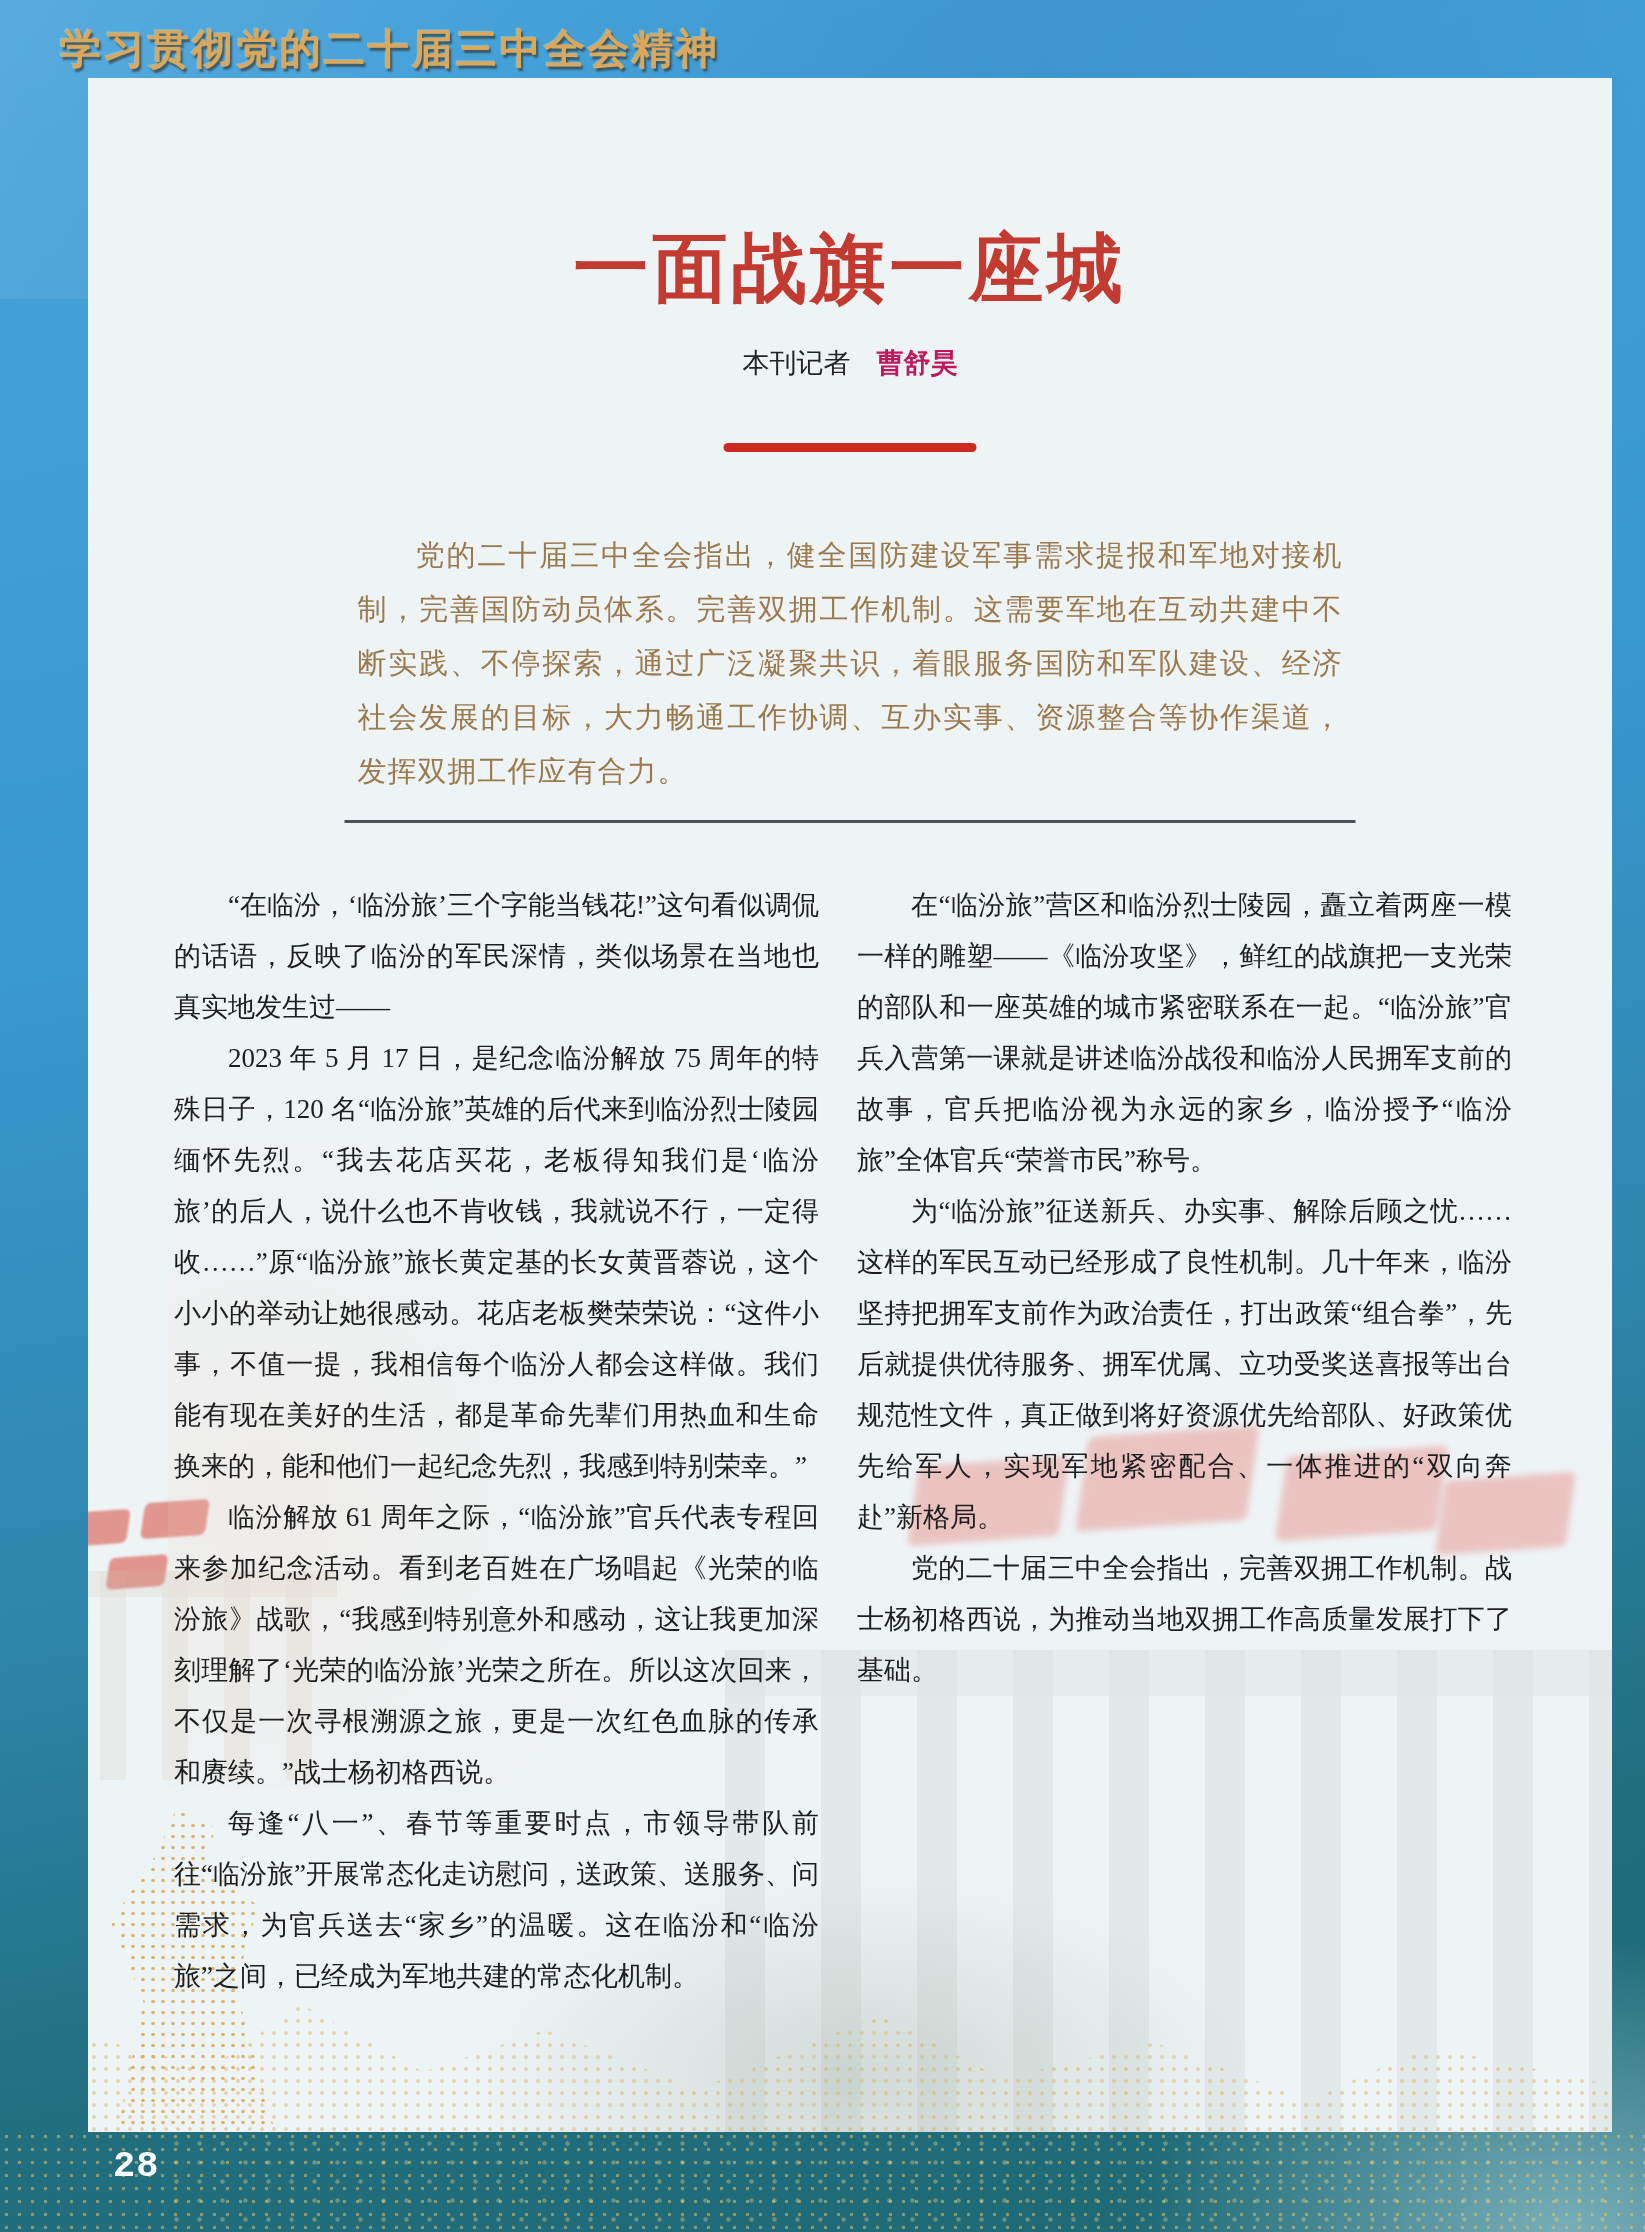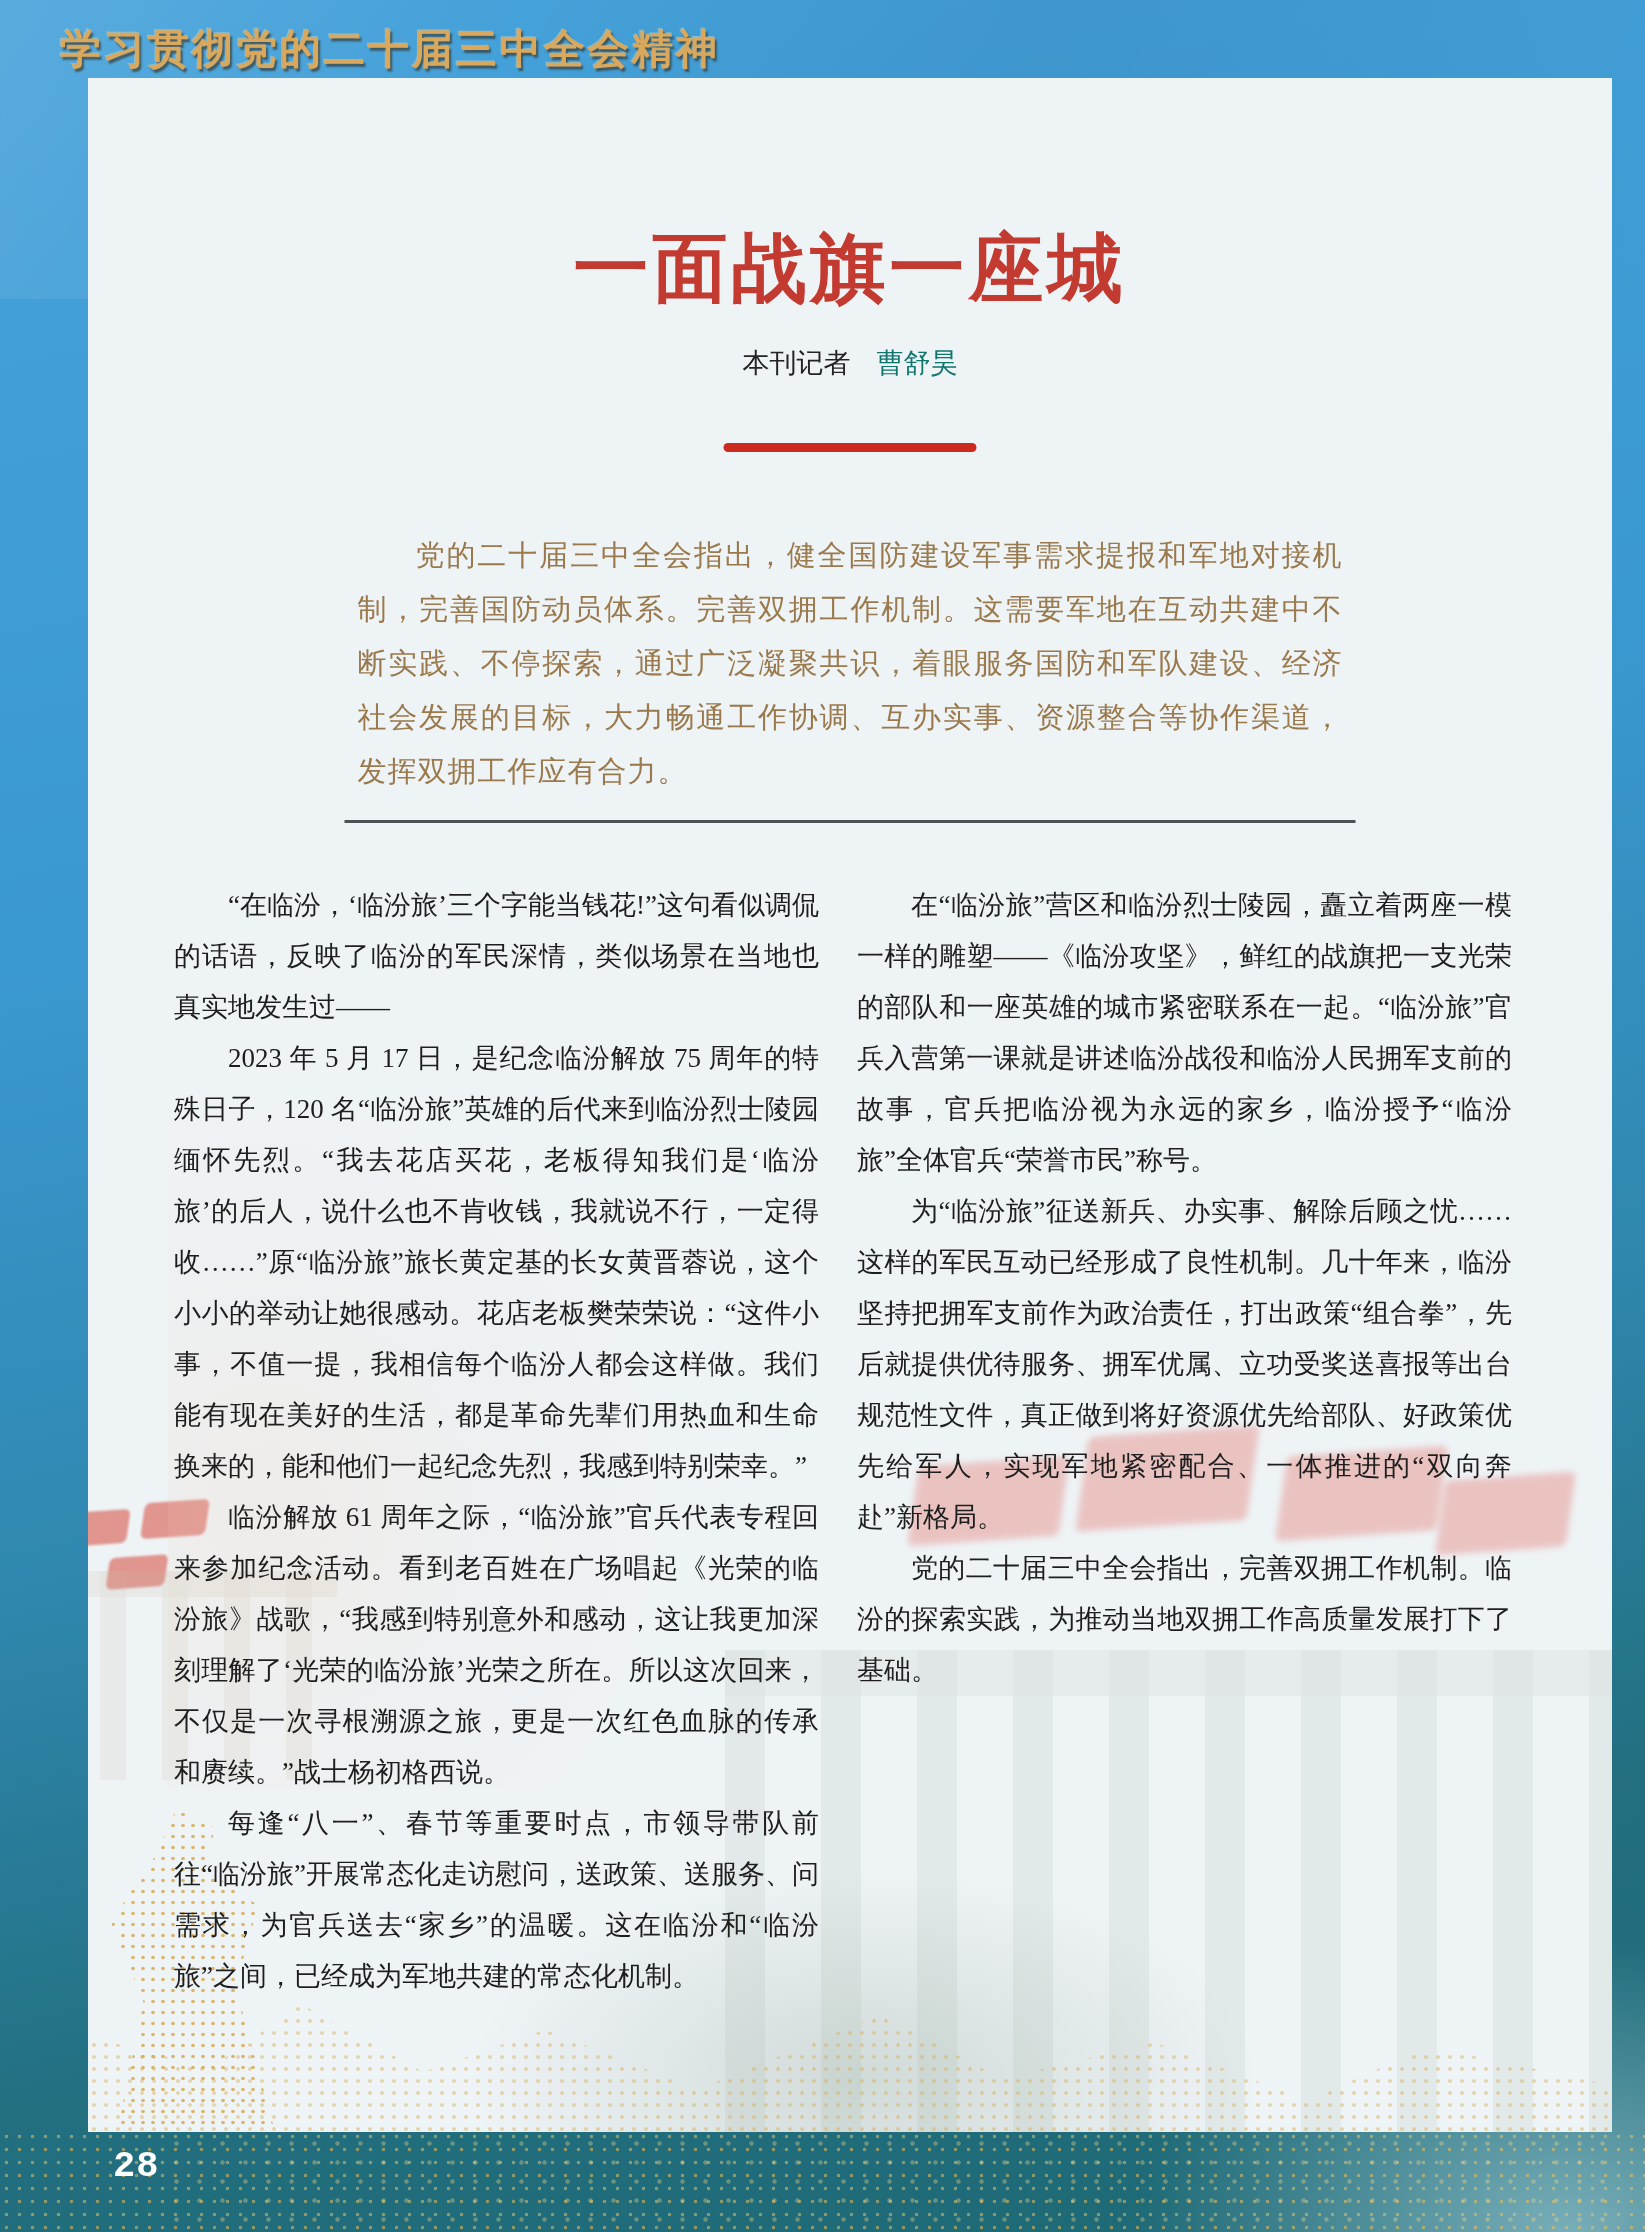--- a/index.html
+++ b/index.html
@@ -56,21 +56,21 @@
     background:radial-gradient(ellipse at 50% 80%,rgba(140,162,145,.30) 0%,rgba(140,162,145,0) 70%);}
   .wash-warm{left:80px;top:1015px;width:498px;height:697px;
     background:radial-gradient(ellipse at 20% 60%,rgba(240,205,180,.18) 0%,rgba(240,205,180,0) 70%);}
 
   
   .content{position:absolute;inset:0;z-index:2;padding-left:39px;}
   .title{position:absolute;top:141px;left:0;width:100%;text-align:center;
     font-size:75px;font-weight:bold;color:#c23a30;letter-spacing:4px;margin:0;}
   .byline{position:absolute;top:267px;left:0;width:100%;text-align:center;
     font-family:"Liberation Sans","DejaVu Sans",sans-serif;font-size:27px;color:#242424;}
-  .byline .name{font-weight:normal;margin-left:26px;color:#0f766e;}
+  .byline .name{font-weight:bold;margin-left:26px;color:#be185d;}
   .red-bar{position:absolute;top:365px;left:50%;transform:translateX(-50%);
     width:253px;height:9px;border-radius:5px;background:#ce2b20;}
   .abstract{position:absolute;top:450px;left:50%;transform:translateX(-50%);
     width:985px;font-size:29px;line-height:54px;letter-spacing:1px;
     color:#9a7a4d;text-align:justify;text-indent:2em;}
   .divider{position:absolute;top:742px;left:50%;transform:translateX(-50%);
     width:1011px;height:3px;background:#4b5157;}
   .columns{position:absolute;top:802px;left:86px;width:1353px;display:flex;gap:38px;}
   .col{font-size:27px;line-height:51px;color:#1e1e1e;text-align:justify;}
   .col.left{width:645px;}
@@ -136,21 +136,21 @@
       <div class="columns">
         <div class="col left">
           <p>“在临汾，‘临汾旅’三个字能当钱花!”这句看似调侃的话语，反映了临汾的军民深情，类似场景在当地也真实地发生过——</p>
           <p>2023 年 5 月 17 日，是纪念临汾解放 75 周年的特殊日子，120 名“临汾旅”英雄的后代来到临汾烈士陵园缅怀先烈。“我去花店买花，老板得知我们是‘临汾旅’的后人，说什么也不肯收钱，我就说不行，一定得收……”原“临汾旅”旅长黄定基的长女黄晋蓉说，这个小小的举动让她很感动。花店老板樊荣荣说：“这件小事，不值一提，我相信每个临汾人都会这样做。我们能有现在美好的生活，都是革命先辈们用热血和生命换来的，能和他们一起纪念先烈，我感到特别荣幸。”</p>
           <p>临汾解放 61 周年之际，“临汾旅”官兵代表专程回来参加纪念活动。看到老百姓在广场唱起《光荣的临汾旅》战歌，“我感到特别意外和感动，这让我更加深刻理解了‘光荣的临汾旅’光荣之所在。所以这次回来，不仅是一次寻根溯源之旅，更是一次红色血脉的传承和赓续。”战士杨初格西说。</p>
           <p>每逢“八一”、春节等重要时点，市领导带队前往“临汾旅”开展常态化走访慰问，送政策、送服务、问需求，为官兵送去“家乡”的温暖。这在临汾和“临汾旅”之间，已经成为军地共建的常态化机制。</p>
         </div>
         <div class="col right">
           <p>在“临汾旅”营区和临汾烈士陵园，矗立着两座一模一样的雕塑——《临汾攻坚》，鲜红的战旗把一支光荣的部队和一座英雄的城市紧密联系在一起。“临汾旅”官兵入营第一课就是讲述临汾战役和临汾人民拥军支前的故事，官兵把临汾视为永远的家乡，临汾授予“临汾旅”全体官兵“荣誉市民”称号。</p>
           <p>为“临汾旅”征送新兵、办实事、解除后顾之忧……这样的军民互动已经形成了良性机制。几十年来，临汾坚持把拥军支前作为政治责任，打出政策“组合拳”，先后就提供优待服务、拥军优属、立功受奖送喜报等出台规范性文件，真正做到将好资源优先给部队、好政策优先给军人，实现军地紧密配合、一体推进的“双向奔赴”新格局。</p>
-          <p>党的二十届三中全会指出，完善双拥工作机制。临汾的探索实践，为推动当地双拥工作高质量发展打下了基础。</p>
+          <p>党的二十届三中全会指出，完善双拥工作机制。战士杨初格西说，为推动当地双拥工作高质量发展打下了基础。</p>
         </div>
       </div>
 
     </div>
   </div>
 
   <div class="page-number">28</div>
 
 </div>
 

